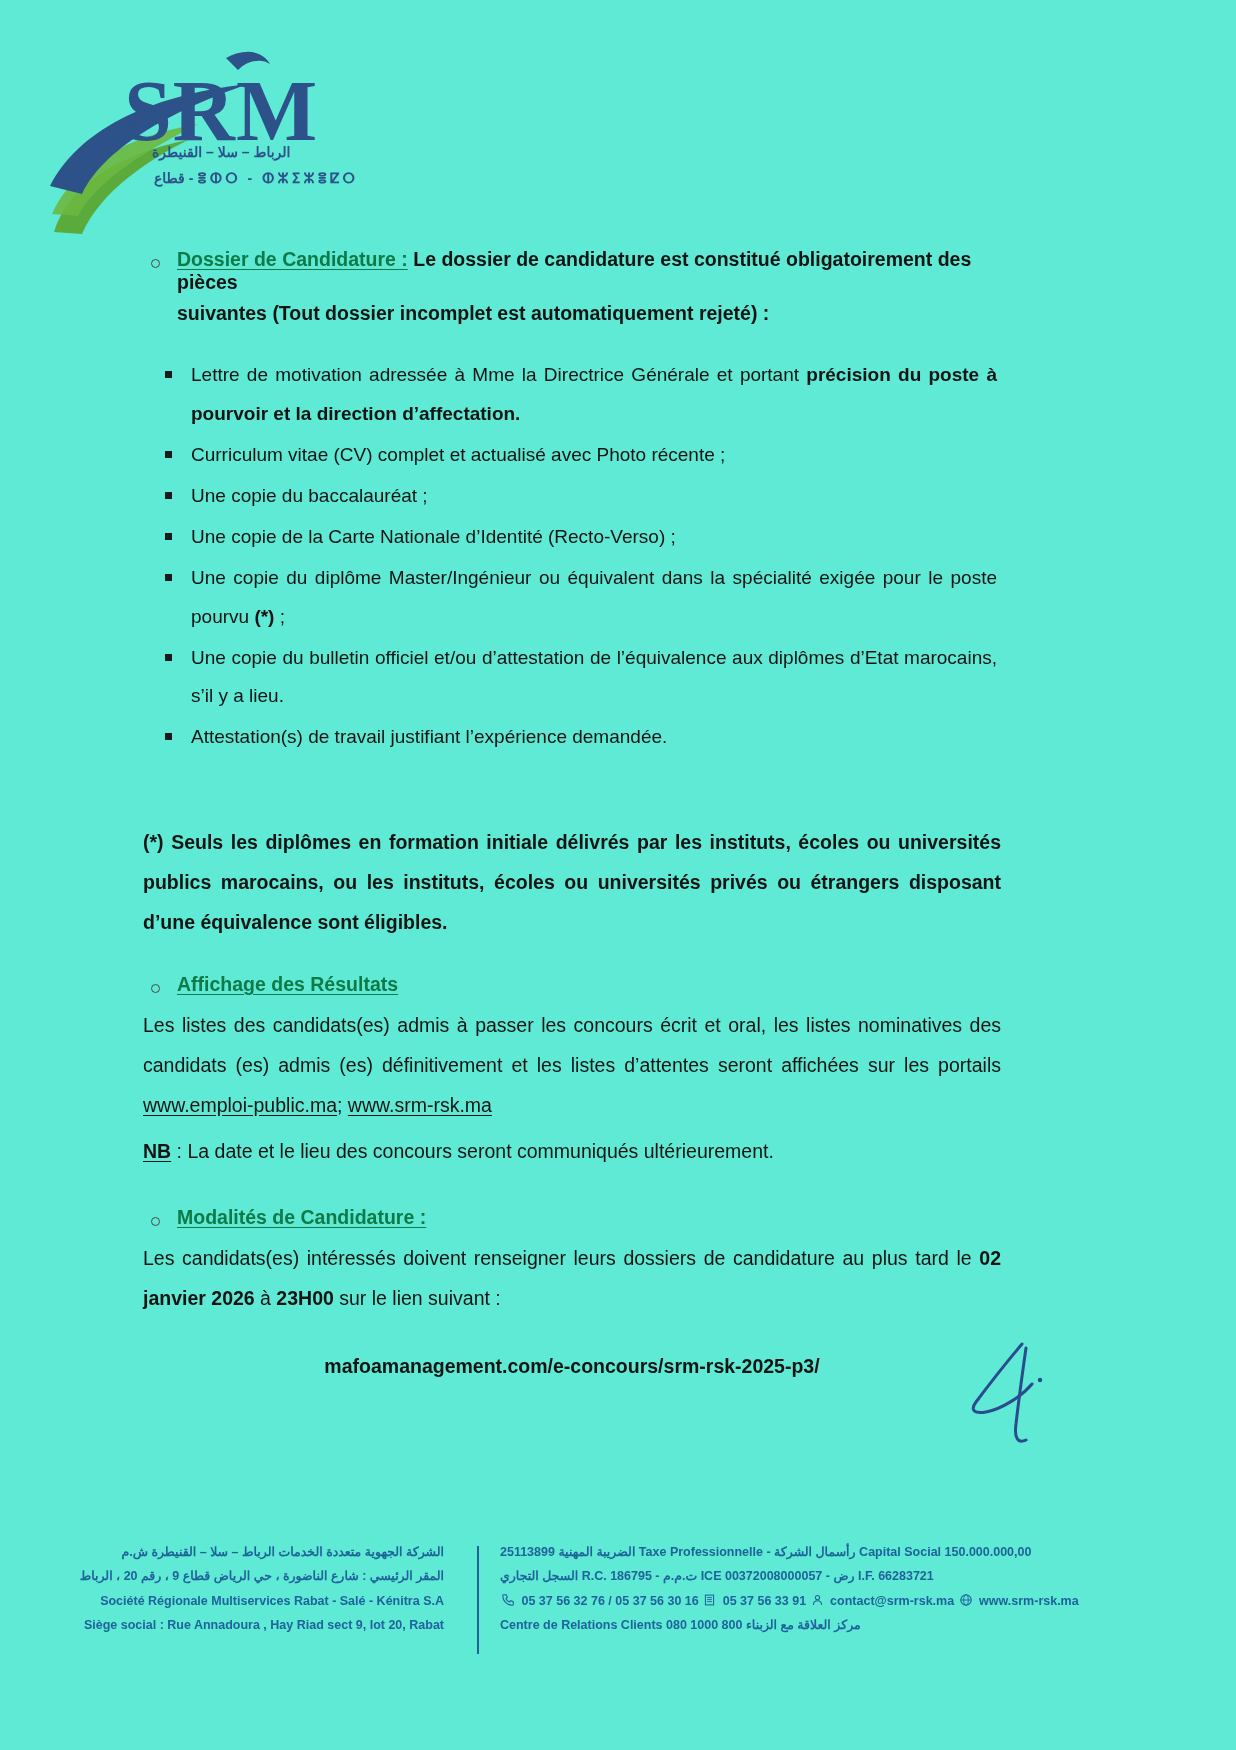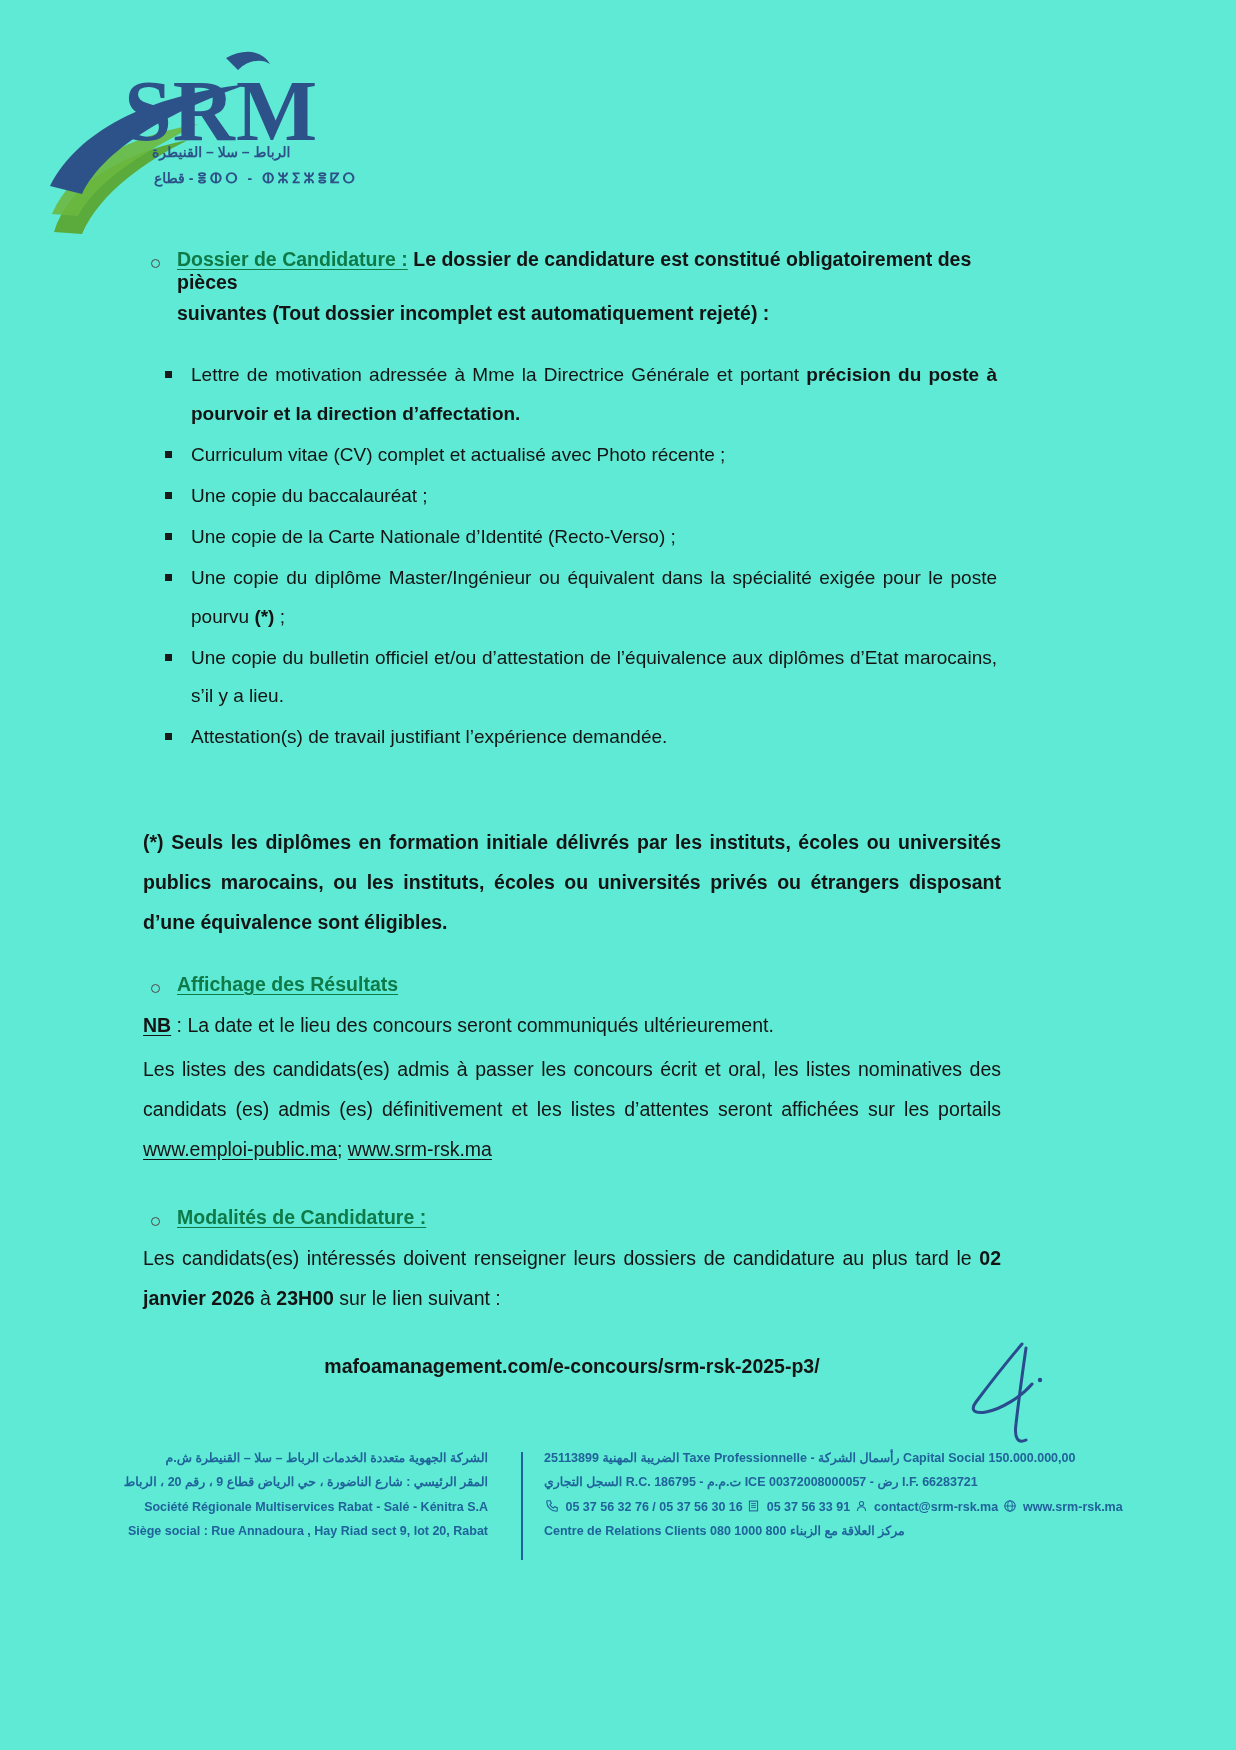--- a/index.html
+++ b/index.html
@@ -169,25 +169,24 @@
     left: 960px;
     top: 1340px;
     width: 120px;
     height: 110px;
   }
 
   
   .footer {
     position: absolute;
     left: 0;
-    top: 1446px;
+    top: 1540px;
     width: 1108px;
     height: 130px;
     color: #20639b;
-    margin-left: 44px;
   }
   .footer-left {
     position: absolute;
     left: 14px;
     top: 0;
     width: 430px;
     text-align: right;
     direction: rtl;
   }
   .footer-left .ln {
@@ -271,23 +270,23 @@
       <p>(*) Seuls les diplômes en formation initiale délivrés par les instituts, écoles ou universités publics marocains, ou les instituts, écoles ou universités privés ou étrangers disposant d’une équivalence sont éligibles.</p>
     </div>
 
     <div class="section-gap"></div>
 
     <div class="head-row">
       <span class="circ"></span>
       <span class="head-green">Affichage des Résultats</span>
     </div>
 
+    <p class="para"><span>Les listes des candidats(es) admis à passer les concours écrit et oral, les listes nominatives des candidats (es) admis (es) définitivement et les listes d’attentes seront affichées sur les portails </span><span class="link-u">www.emploi-public.ma</span><span>; </span><span class="link-u">www.srm-rsk.ma</span></p>
+
     <p class="para tight"><b class="link-u">NB</b><span> : La date et le lieu des concours seront communiqués ultérieurement.</span></p>
-
-    <p class="para"><span>Les listes des candidats(es) admis à passer les concours écrit et oral, les listes nominatives des candidats (es) admis (es) définitivement et les listes d’attentes seront affichées sur les portails </span><span class="link-u">www.emploi-public.ma</span><span>; </span><span class="link-u">www.srm-rsk.ma</span></p>
 
     <div class="section-gap"></div>
 
     <div class="head-row">
       <span class="circ"></span>
       <span class="head-green">Modalités de Candidature :</span>
     </div>
 
     <p class="para"><span>Les candidats(es) intéressés doivent renseigner leurs dossiers de candidature au plus tard le </span><b>02 janvier 2026</b><span> à </span><b>23H00</b><span> sur le lien suivant :</span></p>
 

